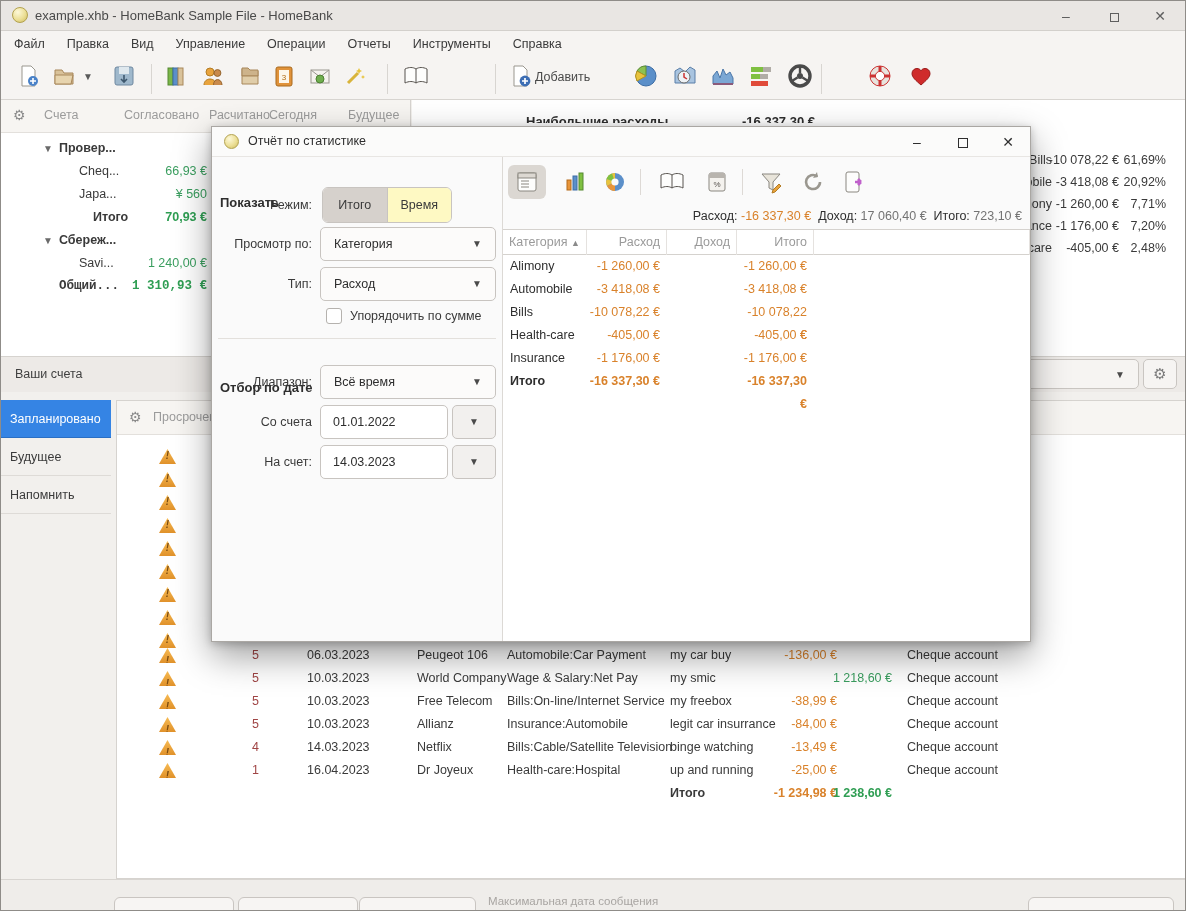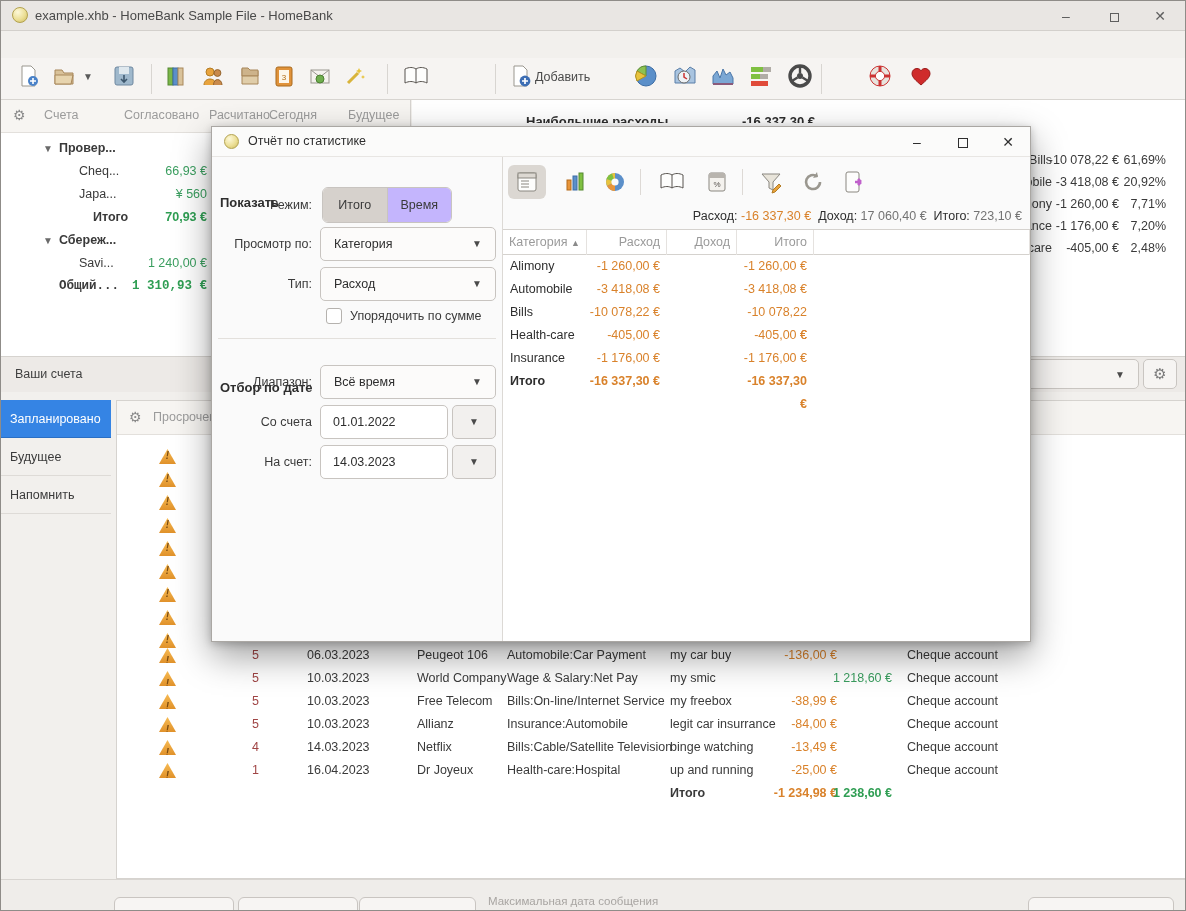--- a/index.html
+++ b/index.html
@@ -72,21 +72,21 @@
   .dialog{position:absolute;left:210px;top:125px;width:820px;height:516px;background:#fafafa;border:1px solid #aaa7a3;
     box-shadow:0 14px 34px rgba(0,0,0,.38), 0 2px 8px rgba(0,0,0,.22);}
   .dlg-titlebar{position:absolute;left:0;top:0;right:0;height:30px;background:#fbfbfa;border-bottom:1px solid #e8e6e3;}
   .dlg-title{position:absolute;left:36px;top:7px;color:#2e2e2e;}
   .dlg-btn{position:absolute;top:4px;width:36px;height:22px;text-align:center;line-height:22px;color:#2e2e2e;font-size:14px;}
   .dsq{display:inline-block;width:10px;height:10px;border:1px solid #2e2e2e;vertical-align:middle;}
   .dlg-divider{position:absolute;left:290px;top:30px;bottom:0;width:1px;background:#dcd9d5;}
   .sect{position:absolute;font-weight:bold;font-size:13px;color:#2e2e2e;margin-top:30px;}
   .flabel{position:absolute;width:100px;text-align:right;color:#3a3a3a;}
   .toggle{position:absolute;left:110px;top:60px;width:130px;height:36px;border:1px solid #c8c4c0;border-radius:6px;overflow:hidden;display:flex;}
-  .tg{flex:1;text-align:center;line-height:34px;background:#c4b5fd;}
+  .tg{flex:1;text-align:center;line-height:34px;background:#fef9c3;}
   .tg.pressed{background:#d6d1cc;border-right:1px solid #c8c4c0;}
   .combo{position:absolute;left:108px;width:176px;height:34px;background:#fcfbfa;border:1px solid #c8c4c0;border-radius:5px;line-height:32px;padding-left:13px;color:#2e2e2e;}
   .combo .car{position:absolute;right:13px;top:0;color:#4a4a4a;font-size:10px;}
   .entry{position:absolute;left:108px;width:128px;height:34px;background:#fff;border:1px solid #c8c4c0;border-radius:5px;line-height:32px;padding-left:12px;color:#2e2e2e;}
   .dropbtn{position:absolute;left:240px;width:44px;height:34px;background:#f2f0ee;border:1px solid #c8c4c0;border-radius:5px;text-align:center;line-height:32px;color:#4a4a4a;font-size:10px;}
   .chk{position:absolute;left:114px;top:181px;width:16px;height:16px;background:#fff;border:1px solid #b5b2ae;border-radius:3px;}
   .hrline{position:absolute;left:6px;top:211px;width:278px;height:1px;background:#e3e0dc;}
   .dtb{position:absolute;top:38px;width:38px;height:34px;display:flex;align-items:center;justify-content:center;border-radius:6px;}
   .dtb.sel{background:#dbd7d2;}
   .dsep{position:absolute;top:42px;width:1px;height:26px;background:#ddd9d5;}
@@ -111,20 +111,30 @@
 <div class="screen">
 
   <div class="titlebar">
     <span class="hb-orb" style="left:11px;top:6px;"></span>
     <span class="tb-title">example.xhb - HomeBank Sample File - HomeBank</span>
     <span class="winbtn" style="left:1048px;">–</span>
     <span class="winbtn" style="left:1096px;"><span class="sq"></span></span>
     <span class="winbtn" style="left:1142px;">✕</span>
   </div>
 
+  <div class="menubar">
+    <span class="menu-item">Файл</span>
+    <span class="menu-item">Правка</span>
+    <span class="menu-item">Вид</span>
+    <span class="menu-item">Управление</span>
+    <span class="menu-item">Операции</span>
+    <span class="menu-item">Отчеты</span>
+    <span class="menu-item">Инструменты</span>
+    <span class="menu-item">Справка</span>
+  </div>
 
   <div class="toolbar">
     <span class="tsep" style="left:150px;"></span>
     <span class="tsep" style="left:386px;"></span>
     <span class="tsep" style="left:494px;"></span>
     <span class="tsep" style="left:820px;"></span>
   </div>
   <div class="tbtn" style="left:10px;">
     <svg width="24" height="24" viewBox="0 0 24 24">
         <path d="M6 2h9l4 4v16H6z" fill="#fff" stroke="#9a978f"></path>

